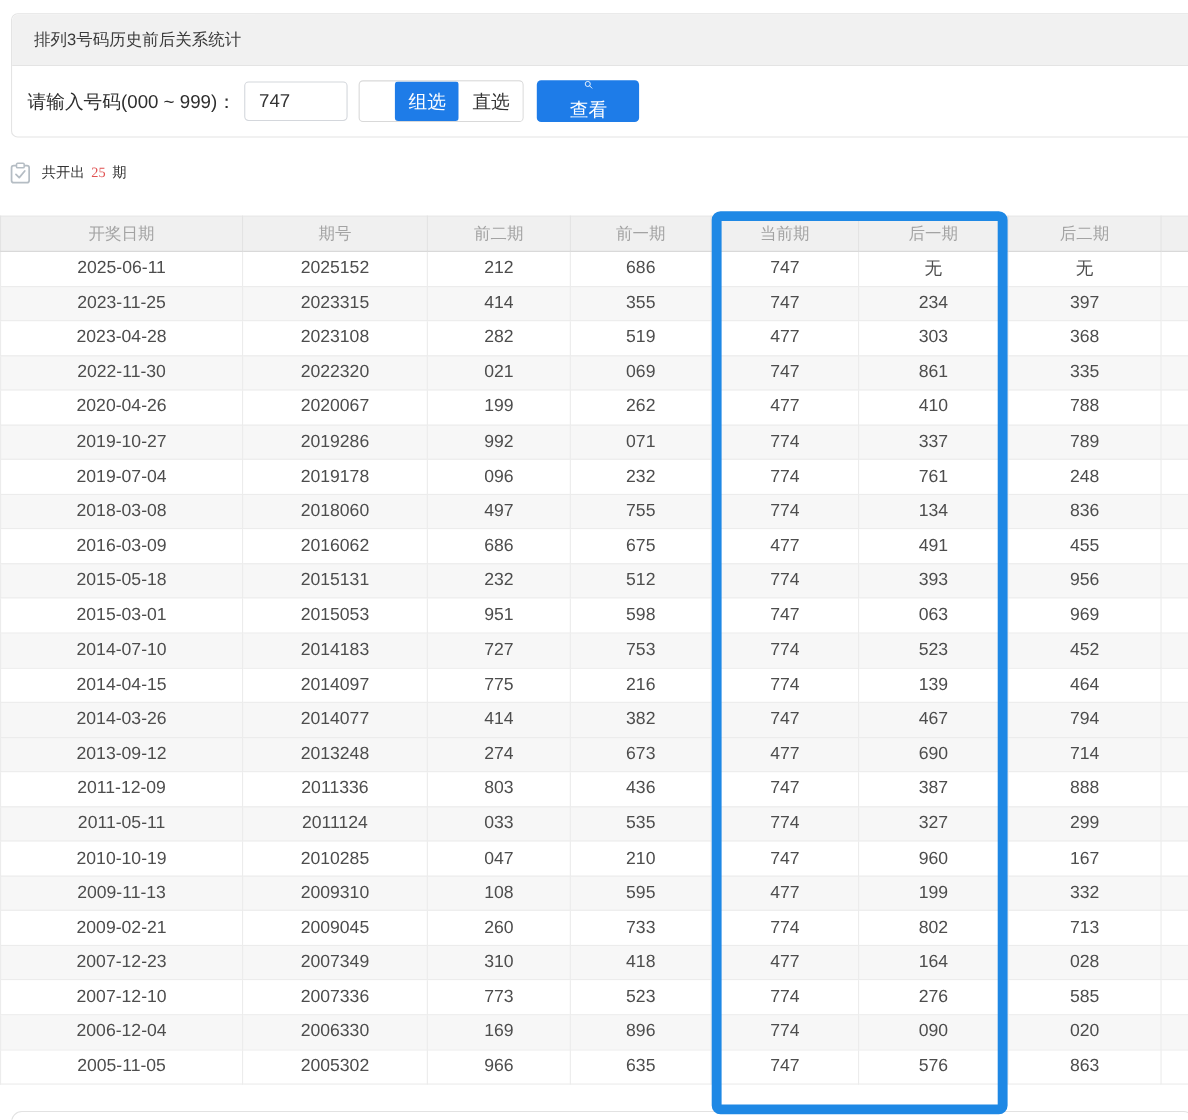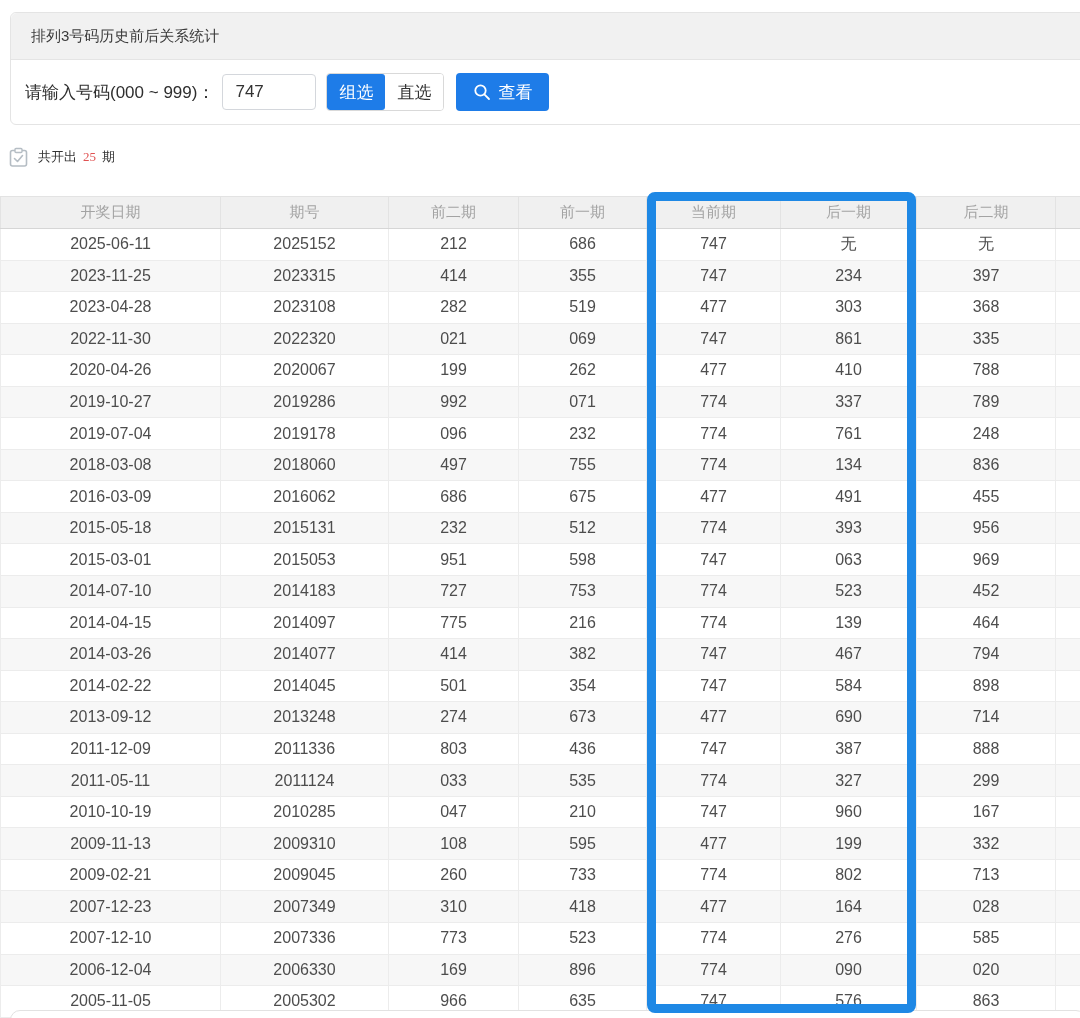--- a/index.html
+++ b/index.html
@@ -44,39 +44,41 @@
     font-family: inherit;
   }
   .toggle-group {
     margin-left: 10px;
     display: flex;
     height: 38px;
     border: 1px solid #d9d9d9;
     border-radius: 4px;
     overflow: hidden;
     background: #fff;
+    padding-left: 32px;
   }
   .toggle-seg {
     width: 58px; height: 100%;
     display: flex; align-items: center; justify-content: center;
     font-size: 17px;
     background: #fff; color: #333;
     border: none; cursor: pointer;
     font-family: inherit;
   }
   .toggle-seg.active { background: var(--accent); color: #fff; border-radius: 3px; }
   .view-btn {
     margin-left: 12px;
     width: 93px; height: 38px;
     background: var(--accent);
     border: none; border-radius: 4px;
     color: #fff; font-size: 17px;
     display: flex; align-items: center; justify-content: center;
     gap: 7px; cursor: pointer;
     font-family: inherit;
+    flex-direction: column;
   }
 
   
   .summary {
     position: absolute; left: 8px; top: 142px;
     height: 30px;
     display: flex; align-items: center;
     font-size: 13px; color: #333; font-family: Liberation Serif, serif;
   }
   .summary .clip-icon { margin-right: 9px; display: flex; }
@@ -320,30 +322,20 @@
       <tr class="alt">
         <td>2014-03-26</td>
         <td>2014077</td>
         <td>414</td>
         <td>382</td>
         <td>747</td>
         <td>467</td>
         <td>794</td>
         <td></td>
       </tr>
-      <tr>
-        <td>2014-02-22</td>
-        <td>2014045</td>
-        <td>501</td>
-        <td>354</td>
-        <td>747</td>
-        <td>584</td>
-        <td>898</td>
-        <td></td>
-      </tr>
       <tr class="alt">
         <td>2013-09-12</td>
         <td>2013248</td>
         <td>274</td>
         <td>673</td>
         <td>477</td>
         <td>690</td>
         <td>714</td>
         <td></td>
       </tr>

